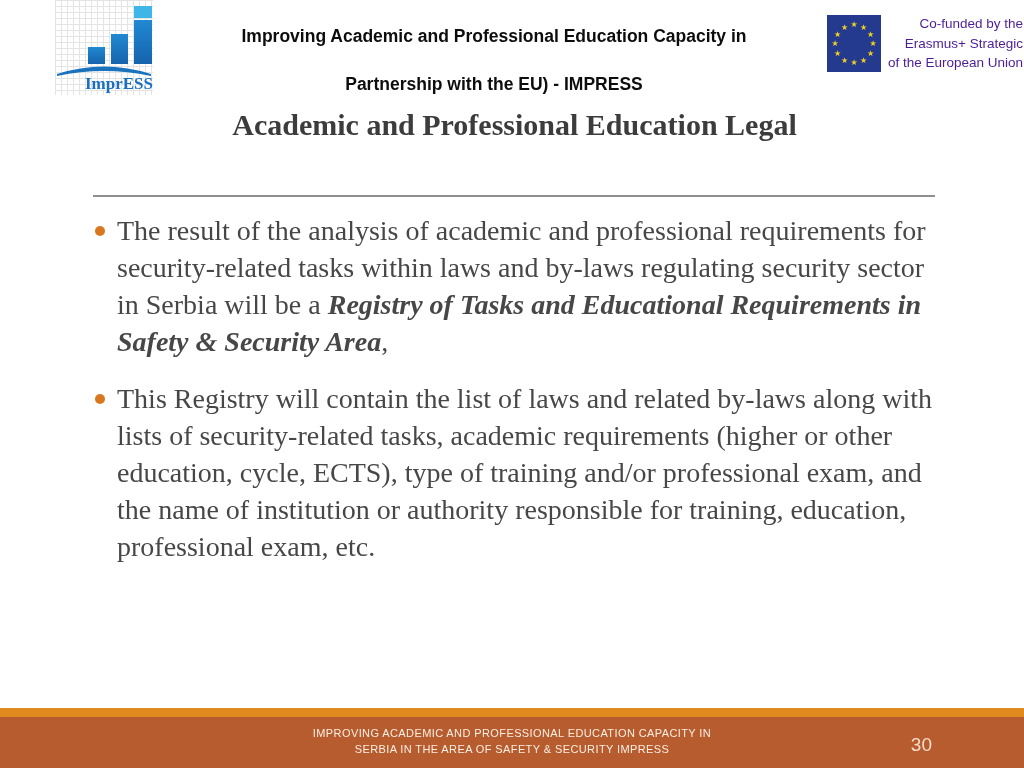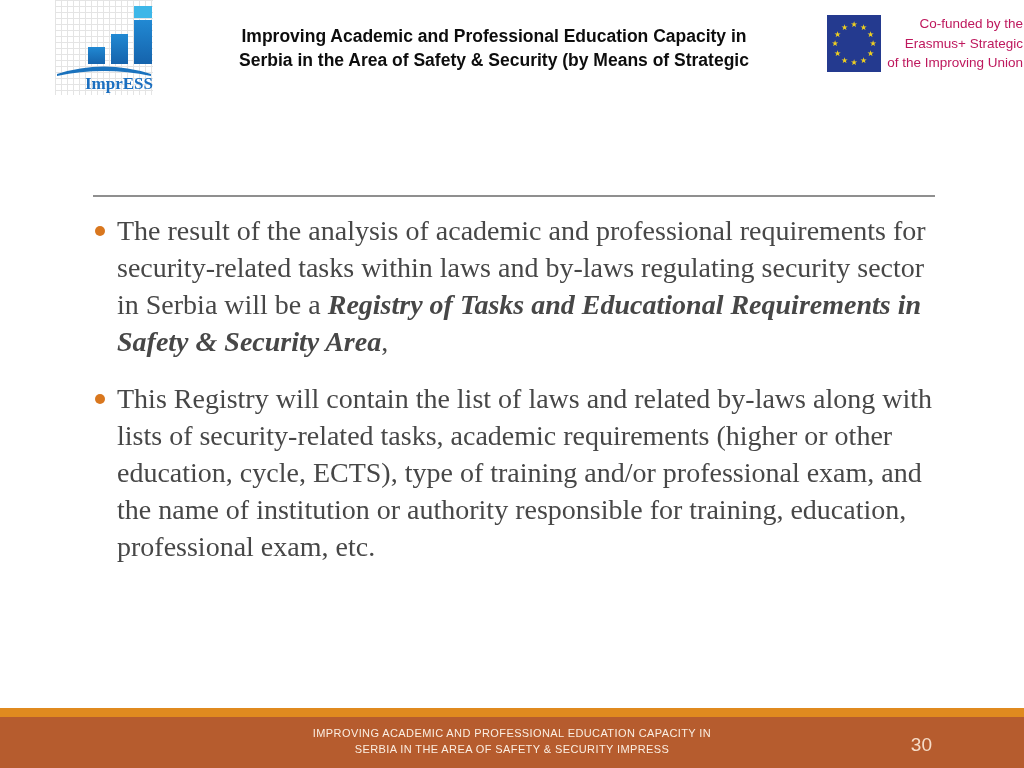--- a/index.html
+++ b/index.html
@@ -31,21 +31,21 @@
   .header-text{
     position:absolute;left:185px;top:24px;width:618px;text-align:center;
     font-weight:bold;font-size:17.5px;line-height:24px;color:#0d0d0d;
   }
 
   
   .eu-badge{position:absolute;left:827px;top:14px;width:196px;}
   .eu-flag{position:absolute;left:0;top:1px;width:54px;height:57px;background:#243a8f;}
   .eu-text{
     position:absolute;left:60px;top:0;width:136px;text-align:right;
-    color:#be185d;font-size:13.5px;line-height:19.5px;font-weight:500;
+    color:#4c1d95;font-size:13.5px;line-height:19.5px;font-weight:500;
   }
 
   
   .slide-title{
     position:absolute;left:92px;top:108px;width:845px;text-align:center;
     font-family:"Liberation Serif",serif;font-weight:bold;font-size:30px;line-height:33px;
     color:#3c3c3c;
   }
   .title-divider{
     position:absolute;left:93px;top:195px;width:842px;height:2px;background:#8f8f8f;
@@ -88,21 +88,22 @@
     <div class="barcap"></div>
     <div class="bar bar3"></div>
     <svg class="swoosh" width="98" height="18" viewBox="0 0 98 18">
       <path d="M2,15 Q49,0 96,15 L96,17 Q49,7 2,17 Z" fill="#1a72bd"></path>
     </svg>
     <div class="logo-text">ImprESS</div>
   </div>
 
   <div class="header-text">
     <span>Improving Academic and Professional Education Capacity in</span><br>
-    <span>Serbia in the Area of Safety &amp; Security (by Means of Strategic</span><br>
+    <br>
+    <span>Partnership with the EU) - IMPRESS</span>
   </div>
 
   <div class="eu-badge">
     <div class="eu-flag">
       <svg width="54" height="57" viewBox="0 0 54 57">
         <g fill="#f0d020" font-size="8" text-anchor="middle" font-family="DejaVu Sans, sans-serif">
           <text x="27" y="12">★</text>
           <text x="36.5" y="14.5">★</text>
           <text x="43.5" y="21.5">★</text>
           <text x="46" y="31">★</text>
@@ -113,26 +114,26 @@
           <text x="10.5" y="40.5">★</text>
           <text x="8" y="31">★</text>
           <text x="10.5" y="21.5">★</text>
           <text x="17.5" y="14.5">★</text>
         </g>
       </svg>
     </div>
     <div class="eu-text">
       <span>Co-funded by the</span><br>
       <span>Erasmus+ Strategic</span><br>
-      <span>of the Improving Union</span>
+      <span>of the European Union</span>
     </div>
   </div>
 
   <div class="slide-title">
-    <br>
+    <span>Academic and Professional Education Legal</span><br>
   </div>
   <div class="title-divider"></div>
 
   <div class="body-area">
     <div class="bullet">
       <span class="dot"></span>
       <span class="txt"><span>The result of the analysis of academic and professional requirements for security-related tasks within laws and by-laws regulating security sector in Serbia will be a </span><span class="emph">Registry of Tasks and Educational Requirements in Safety &amp; Security Area</span><span>,</span></span>
     </div>
     <div class="bullet">
       <span class="dot"></span>

